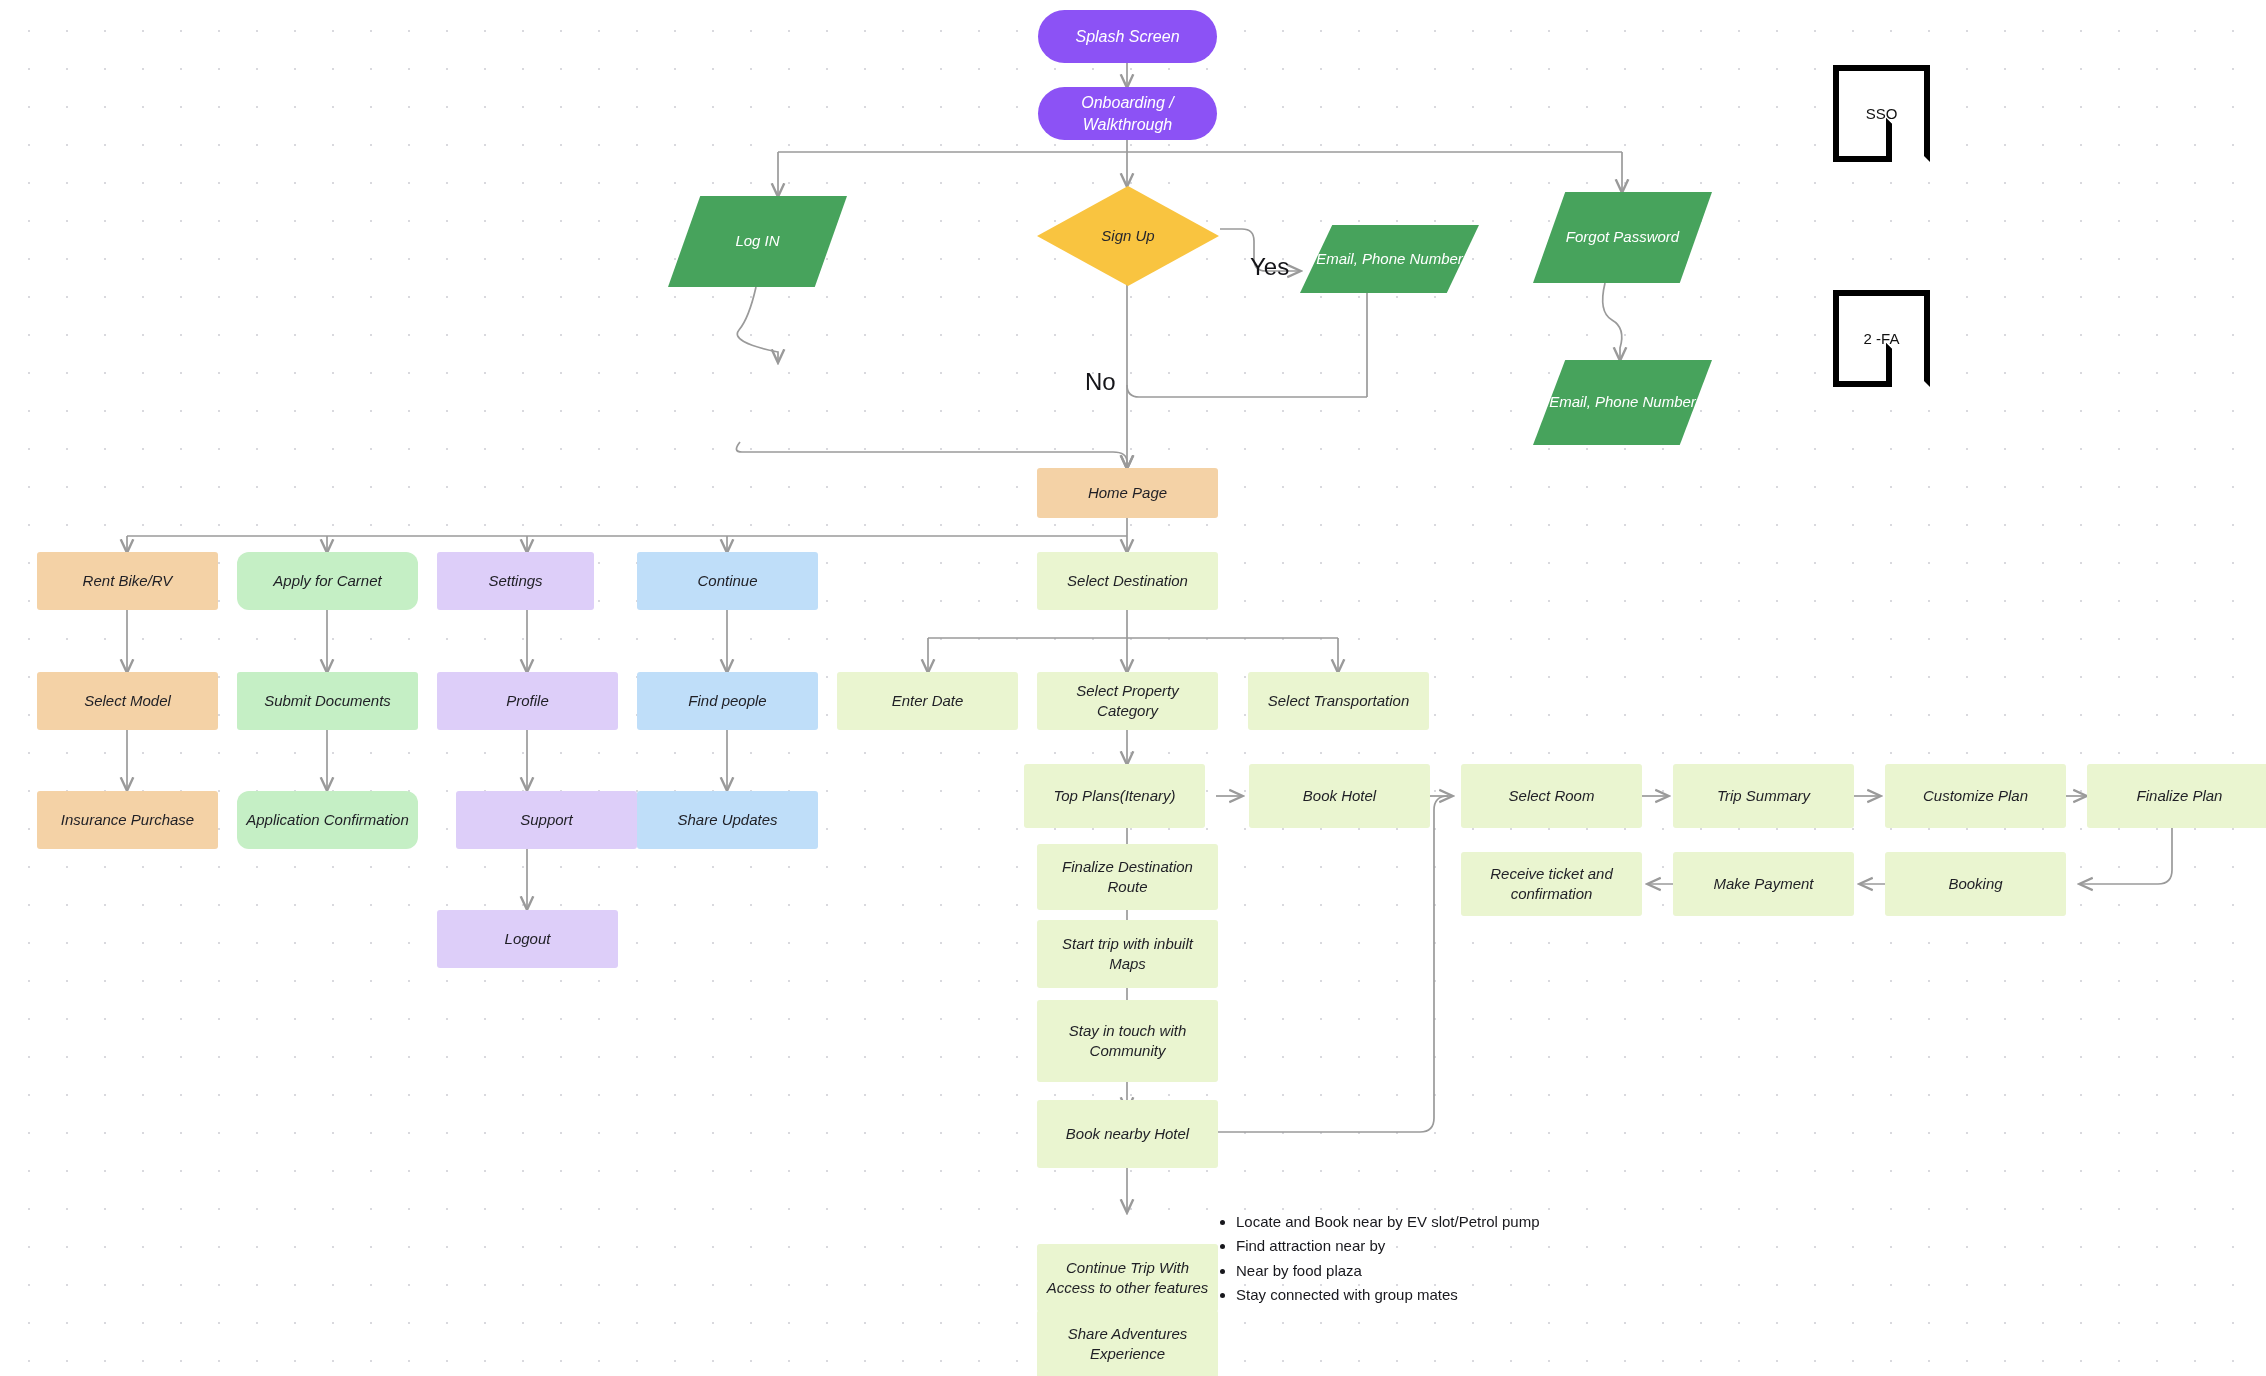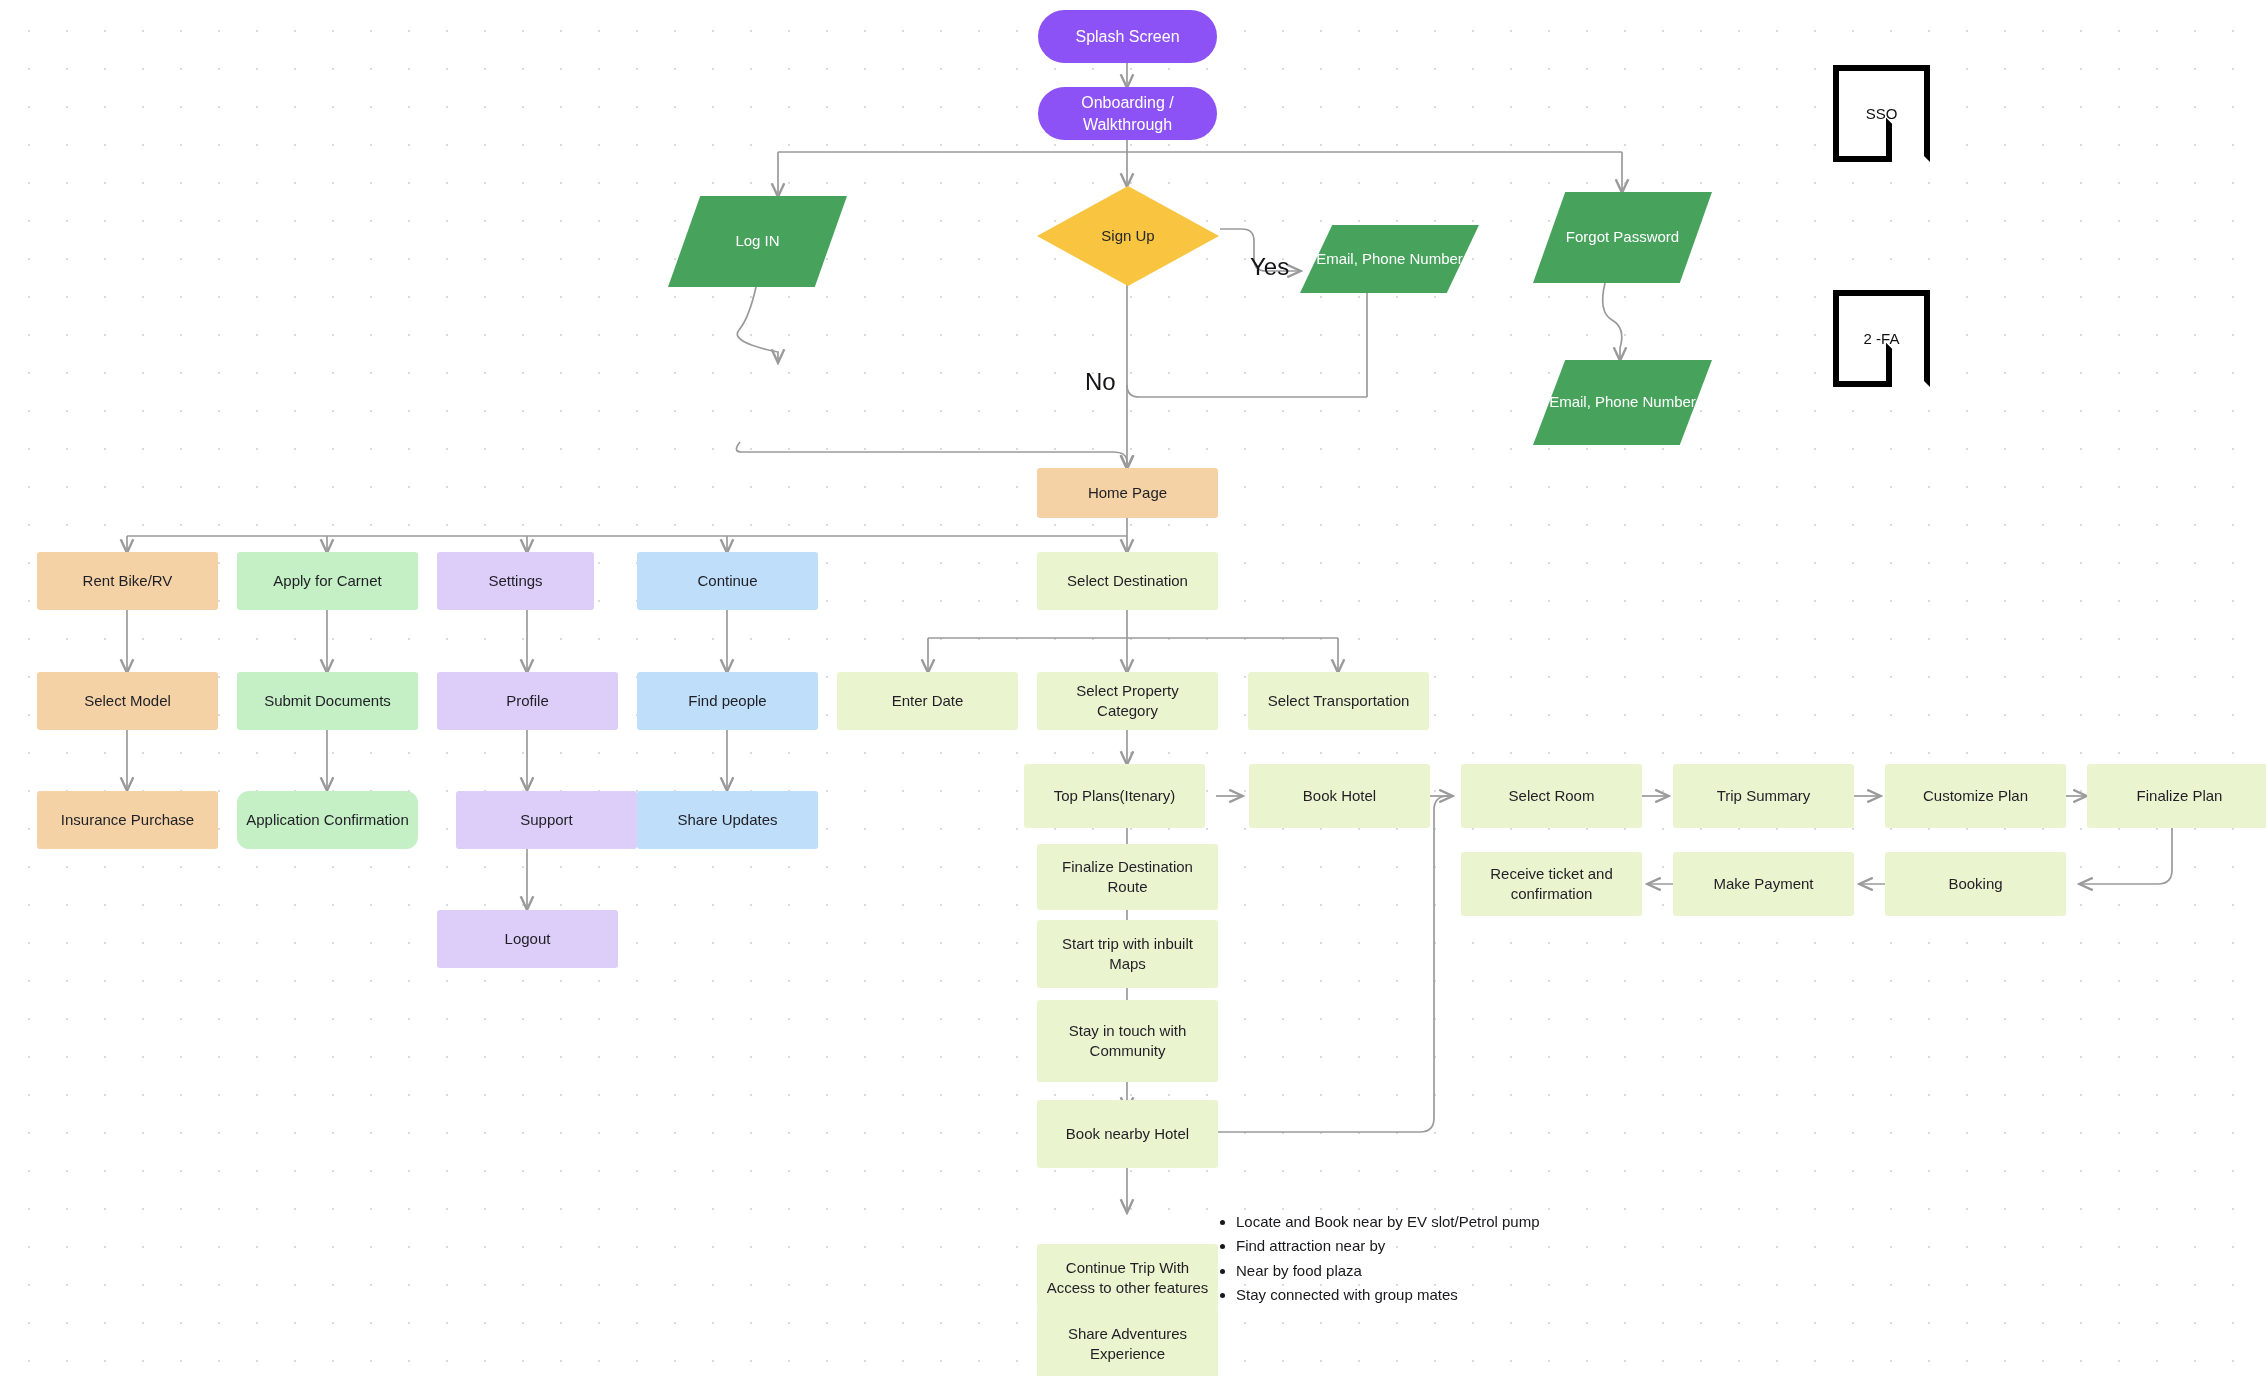--- a/index.html
+++ b/index.html
@@ -24,20 +24,21 @@
 
   .node{
     position:absolute;
     box-sizing:border-box;
     display:flex;align-items:center;justify-content:center;
     text-align:center;
     line-height:1.35;
     font-size:15px;
     color:#1f1f25;
     padding:4px 8px;
+    font-style:italic;
   }
   .rect{border-radius:3px;}
   .pill{border-radius:34px;color:#ffffff;font-size:16px;}
   .para{
     color:#ffffff;font-size:15px;
     background:transparent;
     padding:0;
   }
   .para .inner{
     position:absolute;inset:0;
@@ -232,21 +233,21 @@
   <div class="node rect" style="left:37px;top:552px;width:181px;height:58px;background:#F4D2A6;">
     <span>Rent Bike/RV</span>
   </div>
   <div class="node rect" style="left:37px;top:672px;width:181px;height:58px;background:#F4D2A6;">
     <span>Select Model</span>
   </div>
   <div class="node rect" style="left:37px;top:791px;width:181px;height:58px;background:#F4D2A6;">
     <span>Insurance Purchase</span>
   </div>
 
-  <div class="node rect" style="left:237px;top:552px;width:181px;height:58px;background:#C5EFC5;">
+  <div class="node rect" style="left:237px;top:552px;width:181px;height:58px;background:#C5EFC5;border-radius:12px;">
     <span>Apply for Carnet</span>
   </div>
   <div class="node rect" style="left:237px;top:672px;width:181px;height:58px;background:#C5EFC5;">
     <span>Submit Documents</span>
   </div>
   <div class="node rect" style="left:237px;top:791px;width:181px;height:58px;background:#C5EFC5;border-radius:12px;">
     <span>Application Confirmation</span>
   </div>
 
   <div class="node rect" style="left:437px;top:552px;width:157px;height:58px;background:#DDCEF9;">

